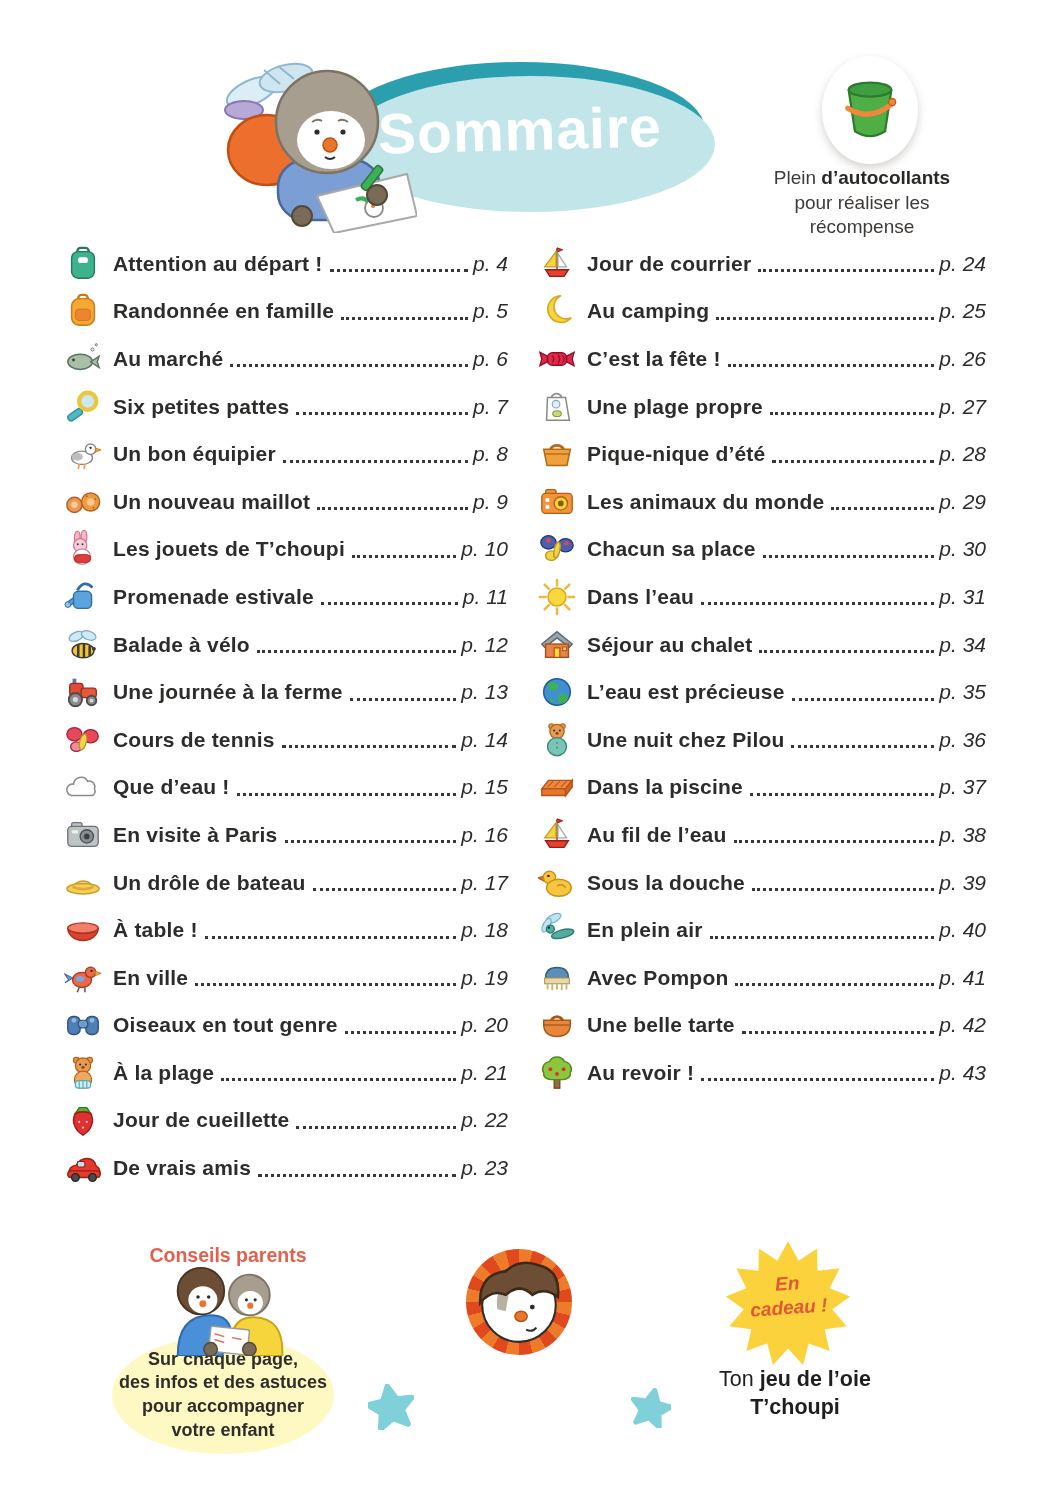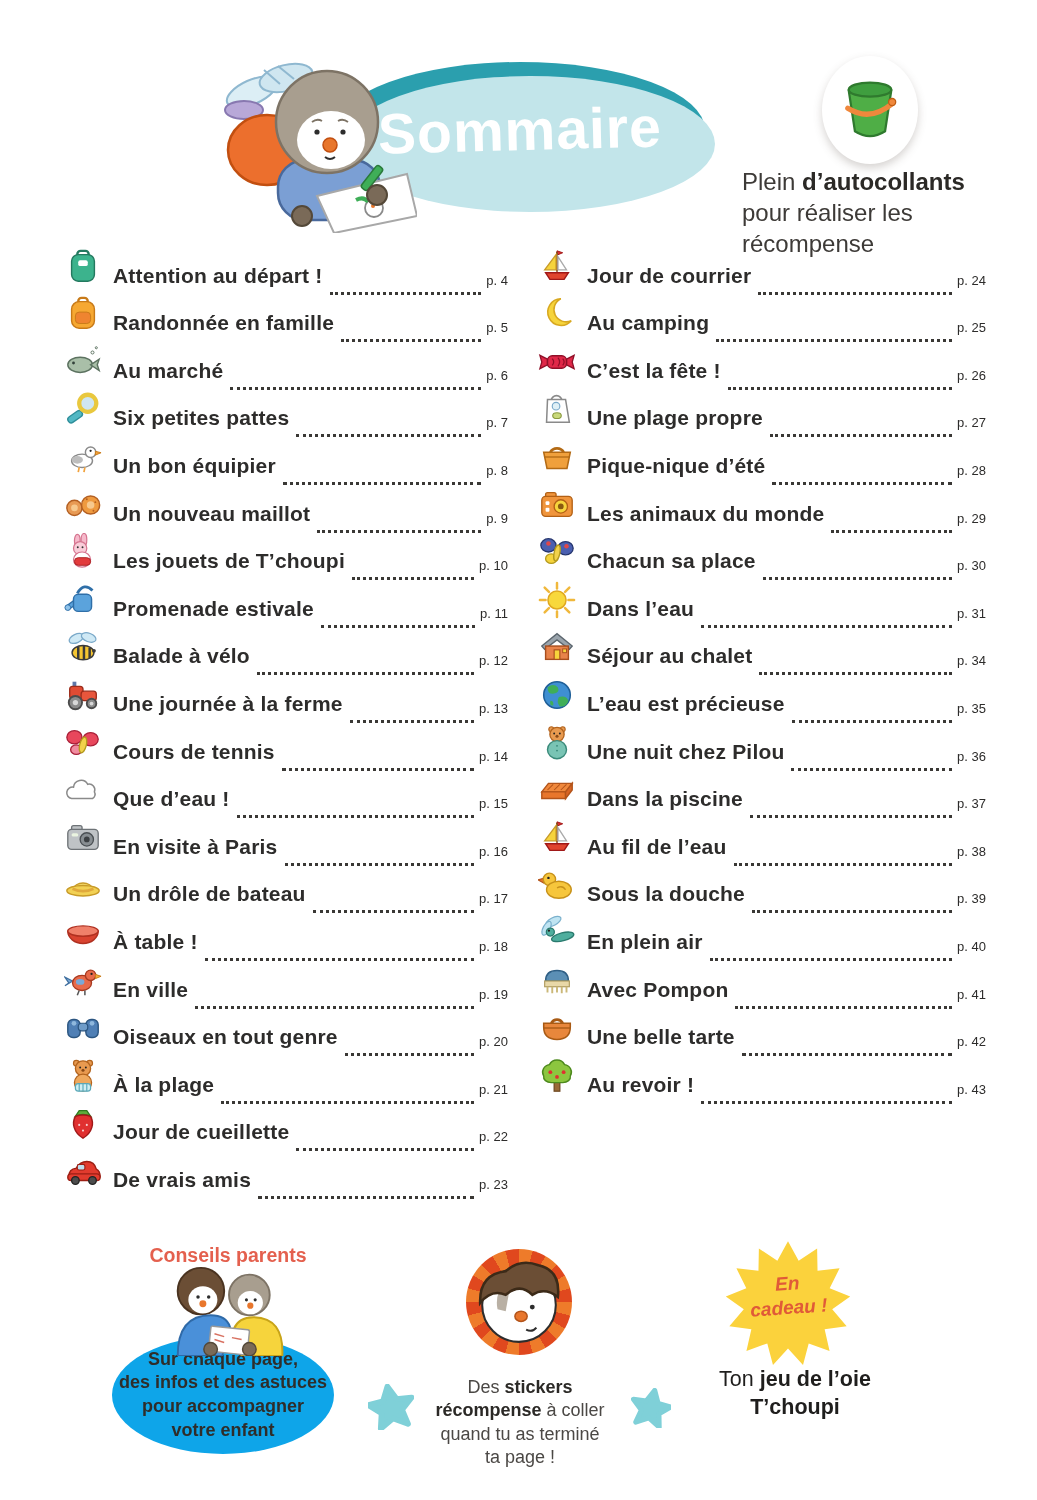--- a/index.html
+++ b/index.html
@@ -11,42 +11,42 @@
               background:#2b9fae;border-radius:50%;z-index:2;
               display:flex;align-items:center;justify-content:center;}
   .title-oval::after{content:"";position:absolute;left:10px;top:14px;width:100%;height:100%;
               background:#c2e5ea;border-radius:50%;z-index:-1;}
   .title-text{font-size:57px;font-weight:700;color:#ffffff;letter-spacing:1px;
               transform:rotate(-1.5deg);}
   .tchoupi-art{position:absolute;left:222px;top:48px;z-index:3;}
   .sticker-circle{position:absolute;left:822px;top:56px;width:96px;height:108px;background:#fff;
               border-radius:50%;box-shadow:0 4px 9px rgba(90,80,70,.25);
               display:flex;align-items:center;justify-content:center;z-index:2;}
-  .autocollants{position:absolute;left:742px;top:166px;width:240px;
-              font-size:24px;line-height:1.3;color:#3d3a37;}
+  .autocollants{position:absolute;left:742px;top:166px;width:240px;text-align:center;
+              font-size:19px;line-height:1.3;color:#3d3a37;}
   .autocollants .b{font-weight:700;color:#2b2926;}
 
   
   .toc-col{position:absolute;top:240px;}
   .toc-col.left{left:62px;width:446px;}
   .toc-col.right{left:536px;width:450px;}
-  .toc-row{display:flex;align-items:flex-end;height:47.6px;}
+  .toc-row{display:flex;align-items:center;height:47.6px;}
   .ticon{flex:none;width:42px;height:42px;display:flex;align-items:center;justify-content:center;
          margin-right:9px;}
   .ttitle{font-size:21px;font-weight:700;color:#2d2c2b;white-space:nowrap;letter-spacing:.2px;}
   .dots{flex:1;border-bottom:3px dotted #3a3835;margin:0 5px 0 7px;position:relative;top:7px;
         min-width:12px;}
-  .tpage{font-size:13px;font-weight:400;color:#2d2c2b;white-space:nowrap;}
+  .tpage{font-size:21px;font-weight:400;color:#2d2c2b;white-space:nowrap;font-style:italic;}
 
   
   .parents-heading{position:absolute;left:108px;top:1244px;width:240px;text-align:center;
         font-size:19.5px;font-weight:700;color:#e4604e;}
   .parents-art{position:absolute;left:162px;top:1264px;z-index:2;}
   .parents-blob{position:absolute;left:112px;top:1336px;width:222px;height:118px;
-        background:#0ea5e9;border-radius:50%;display:flex;flex-direction:column;
+        background:#fef9c3;border-radius:50%;display:flex;flex-direction:column;
         align-items:center;justify-content:center;text-align:center;
         font-size:18px;font-weight:700;color:#2f2d2a;line-height:1.32;}
   .star{position:absolute;}
   .star.s1{left:368px;top:1384px;}
   .star.s2{left:631px;top:1388px;}
   .badge{position:absolute;left:466px;top:1249px;width:106px;height:106px;border-radius:50%;
         background:repeating-conic-gradient(#ee7b2a 0deg 15deg,#e0481e 15deg 30deg);
         display:flex;align-items:center;justify-content:center;}
   .stickers-note{position:absolute;left:420px;top:1376px;width:200px;text-align:center;
         font-size:18px;color:#4b4845;line-height:1.3;}
@@ -670,26 +670,20 @@
     <svg viewBox="0 0 90 90" width="92" height="92">
       <circle cx="45" cy="48" r="36" fill="#ffffff" stroke="#2d2d2d" stroke-width="2"></circle>
       <path d="M24 52 a 30 30 0 0 1 14 -32 l -6 34 z" fill="#b9b0a4"></path>
       <path d="M7 46 Q6 18 32 15 Q46 2 64 9 Q86 14 83 40 Q70 30 58 38 Q46 26 32 38 Q18 32 7 46 Z" fill="#6b4e35" stroke="#3c2a18" stroke-width="2.5"></path>
       <circle cx="58" cy="50" r="2.4" fill="#2d2d2d"></circle>
       <ellipse cx="47" cy="59" rx="6" ry="5" fill="#e8762c" stroke="#b3541a" stroke-width="1.5"></ellipse>
       <path d="M52 72 q6 3 10 -2" stroke="#2d2d2d" stroke-width="2" fill="none"></path>
     </svg>
   </div>
 
-  <div class="stickers-note">
-    <span>Des </span><span class="b">stickers</span><br>
-    <span class="b">récompense</span><span> à coller</span><br>
-    <span>quand tu as terminé</span><br>
-    <span>ta page !</span>
-  </div>
 
   <svg class="star s2" viewBox="0 0 40 40" width="40" height="40">
     <polygon points="20,2 26,14 39,15 29,24 32,37 20,30 8,37 11,24 1,15 14,14" fill="#7fd0d8" stroke="#7fd0d8" stroke-width="5" stroke-linejoin="round" transform="rotate(12 20 20)"></polygon>
   </svg>
 
   <svg class="gift-burst" viewBox="0 0 160 160" width="132" height="132">
     <polygon fill="#fbd23c" points="80,4 92.9,27.6 115.3,12.7 115.8,39.6 142.5,36.8 130.5,60.9 155.4,70.8 133.6,86.5 151.1,106.9 124.4,110.7 130.4,136.9 105.1,127.8 98.2,153.8 80,134 61.8,153.8 54.9,127.8 29.6,136.9 35.6,110.7 8.9,106.9 26.4,86.5 4.6,70.8 29.5,60.9 17.5,36.8 44.2,39.6 44.7,12.7 67.1,27.6"></polygon>
   </svg>
   <div class="gift-burst-label">
     <span>En</span><br>

